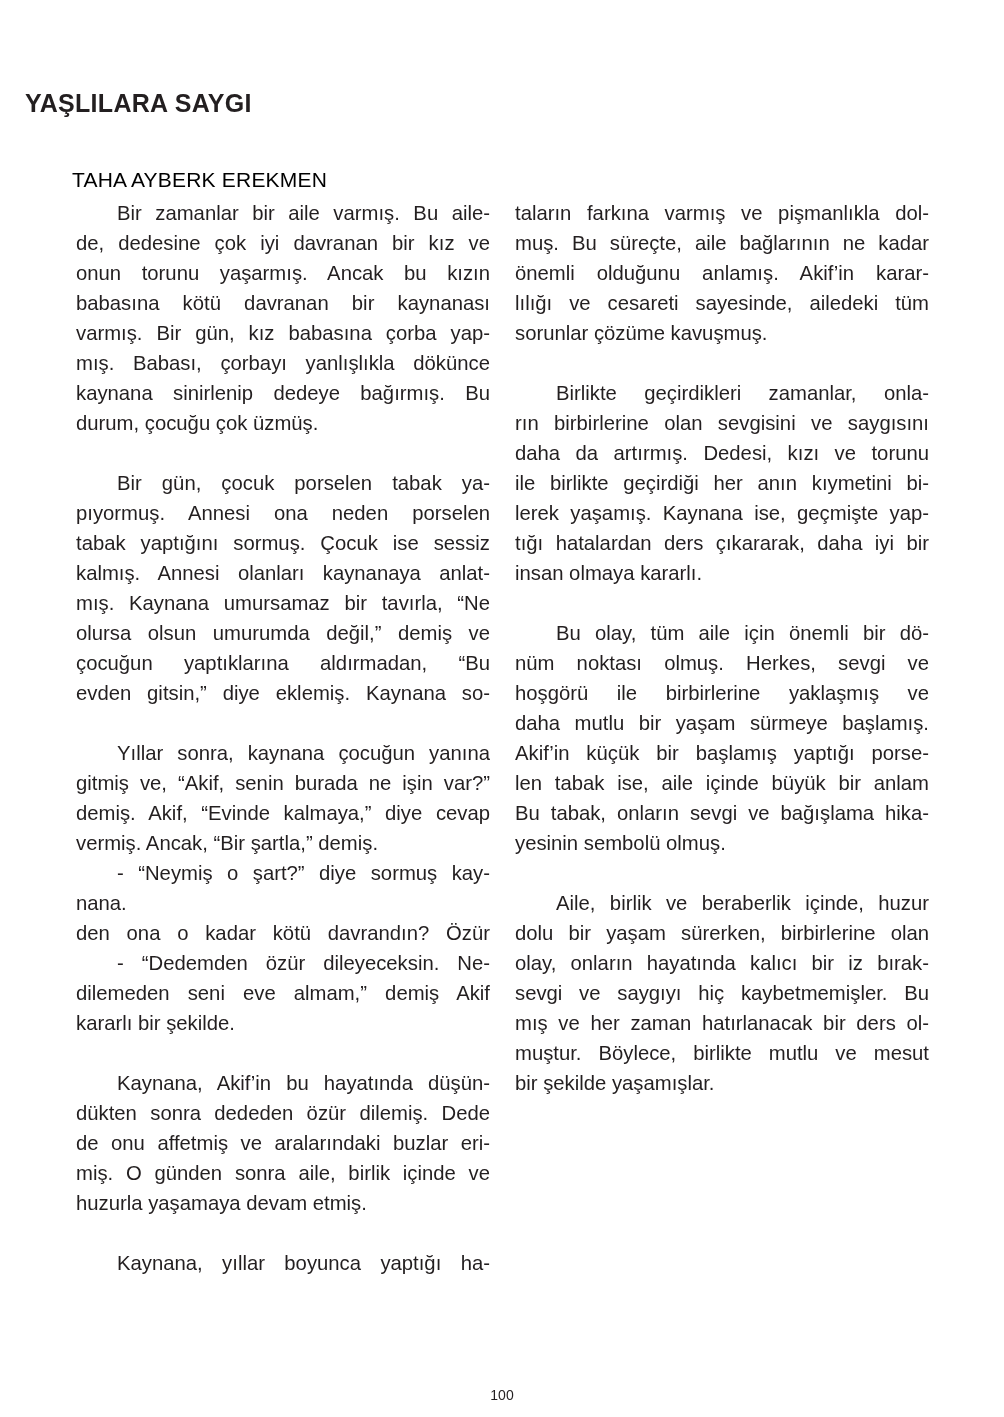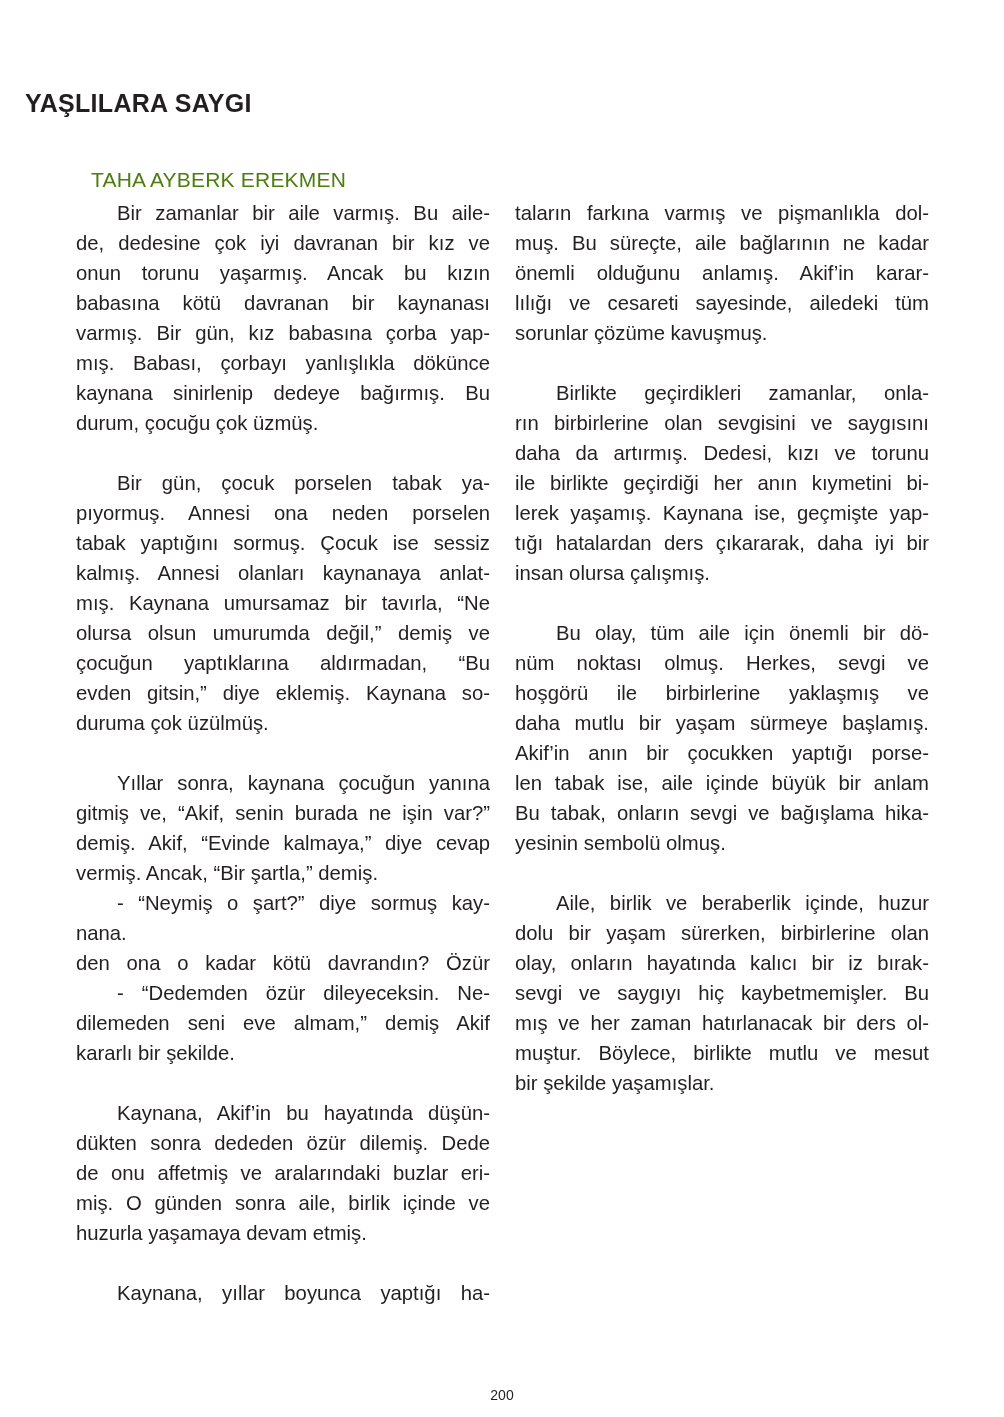--- a/index.html
+++ b/index.html
@@ -1,20 +1,20 @@
 <!DOCTYPE html>
 <html><head>
 <meta charset="utf-8">
 <style>
   html, body { margin: 0; padding: 0; background: #ffffff; }
   body { width: 1004px; height: 1417px; position: relative; overflow: hidden;
          font-family: "Liberation Sans", sans-serif; color: #231f20; }
   .title { position: absolute; top: 72px; left: 0; width: 1004px; text-align: left;
            font-size: 25px; font-weight: bold; letter-spacing: 0.3px; color: #231f20; margin-left: 25px; }
-  .author { position: absolute; top: 168px; left: 91px; font-size: 21px; color: #4d7c0f;
+  .author { position: absolute; top: 168px; left: 72px; font-size: 21px; color: #000000;
             letter-spacing: 0.2px; }
   .col { position: absolute; width: 414px; font-size: 20.3px; }
   .col-left { left: 76px; top: 198px; }
   .col-right { left: 515px; top: 198px; }
   .line { height: 30px; line-height: 30px; white-space: nowrap; text-align: justify;
           text-align-last: justify; overflow: hidden; }
   .line.last { text-align: center; text-align-last: left; }
   .line.indent { padding-left: 41px; }
   .gap { height: 30px; }
   .page-number { position: absolute; top: 1387px; left: 0; width: 1004px; text-align: center;
@@ -37,21 +37,20 @@
     <div class="line last">durum, çocuğu çok üzmüş.</div>
     <div class="gap"></div>
     <div class="line indent">Bir gün, çocuk porselen tabak ya-</div>
     <div class="line">pıyormuş. Annesi ona neden porselen</div>
     <div class="line">tabak yaptığını sormuş. Çocuk ise sessiz</div>
     <div class="line">kalmış. Annesi olanları kaynanaya anlat-</div>
     <div class="line">mış. Kaynana umursamaz bir tavırla, “Ne</div>
     <div class="line">olursa olsun umurumda değil,” demiş ve</div>
     <div class="line">çocuğun yaptıklarına aldırmadan, “Bu</div>
     <div class="line">evden gitsin,” diye eklemiş. Kaynana so-</div>
-    <div class="line last">duruma çok üzülmüş.</div>
     <div class="gap"></div>
     <div class="line indent">Yıllar sonra, kaynana çocuğun yanına</div>
     <div class="line">gitmiş ve, “Akif, senin burada ne işin var?”</div>
     <div class="line">demiş. Akif, “Evinde kalmaya,” diye cevap</div>
     <div class="line last">vermiş. Ancak, “Bir şartla,” demiş.</div>
     <div class="line indent">- “Neymiş o şart?” diye sormuş kay-</div>
     <div class="line last">nana.</div>
     <div class="line">den ona o kadar kötü davrandın? Özür</div>
     <div class="line indent">- “Dedemden özür dileyeceksin. Ne-</div>
     <div class="line">dilemeden seni eve almam,” demiş Akif</div>
@@ -71,33 +70,33 @@
     <div class="line">önemli olduğunu anlamış. Akif’in karar-</div>
     <div class="line">lılığı ve cesareti sayesinde, ailedeki tüm</div>
     <div class="line last">sorunlar çözüme kavuşmuş.</div>
     <div class="gap"></div>
     <div class="line indent">Birlikte geçirdikleri zamanlar, onla-</div>
     <div class="line">rın birbirlerine olan sevgisini ve saygısını</div>
     <div class="line">daha da artırmış. Dedesi, kızı ve torunu</div>
     <div class="line">ile birlikte geçirdiği her anın kıymetini bi-</div>
     <div class="line">lerek yaşamış. Kaynana ise, geçmişte yap-</div>
     <div class="line">tığı hatalardan ders çıkararak, daha iyi bir</div>
-    <div class="line last">insan olursa çalışmış.</div>
+    <div class="line last">insan olmaya kararlı.</div>
     <div class="gap"></div>
     <div class="line indent">Bu olay, tüm aile için önemli bir dö-</div>
     <div class="line">nüm noktası olmuş. Herkes, sevgi ve</div>
     <div class="line">hoşgörü ile birbirlerine yaklaşmış ve</div>
     <div class="line">daha mutlu bir yaşam sürmeye başlamış.</div>
-    <div class="line">Akif’in anın bir çocukken yaptığı porse-</div>
+    <div class="line">Akif’in küçük bir başlamış yaptığı porse-</div>
     <div class="line">len tabak ise, aile içinde büyük bir anlam</div>
     <div class="line">Bu tabak, onların sevgi ve bağışlama hika-</div>
     <div class="line last">yesinin sembolü olmuş.</div>
     <div class="gap"></div>
     <div class="line indent">Aile, birlik ve beraberlik içinde, huzur</div>
     <div class="line">dolu bir yaşam sürerken, birbirlerine olan</div>
     <div class="line">olay, onların hayatında kalıcı bir iz bırak-</div>
     <div class="line">sevgi ve saygıyı hiç kaybetmemişler. Bu</div>
     <div class="line">mış ve her zaman hatırlanacak bir ders ol-</div>
     <div class="line">muştur. Böylece, birlikte mutlu ve mesut</div>
     <div class="line last">bir şekilde yaşamışlar.</div>
   </div>
 
-<div class="page-number">200</div>
+<div class="page-number">100</div>
 
 </body></html>

